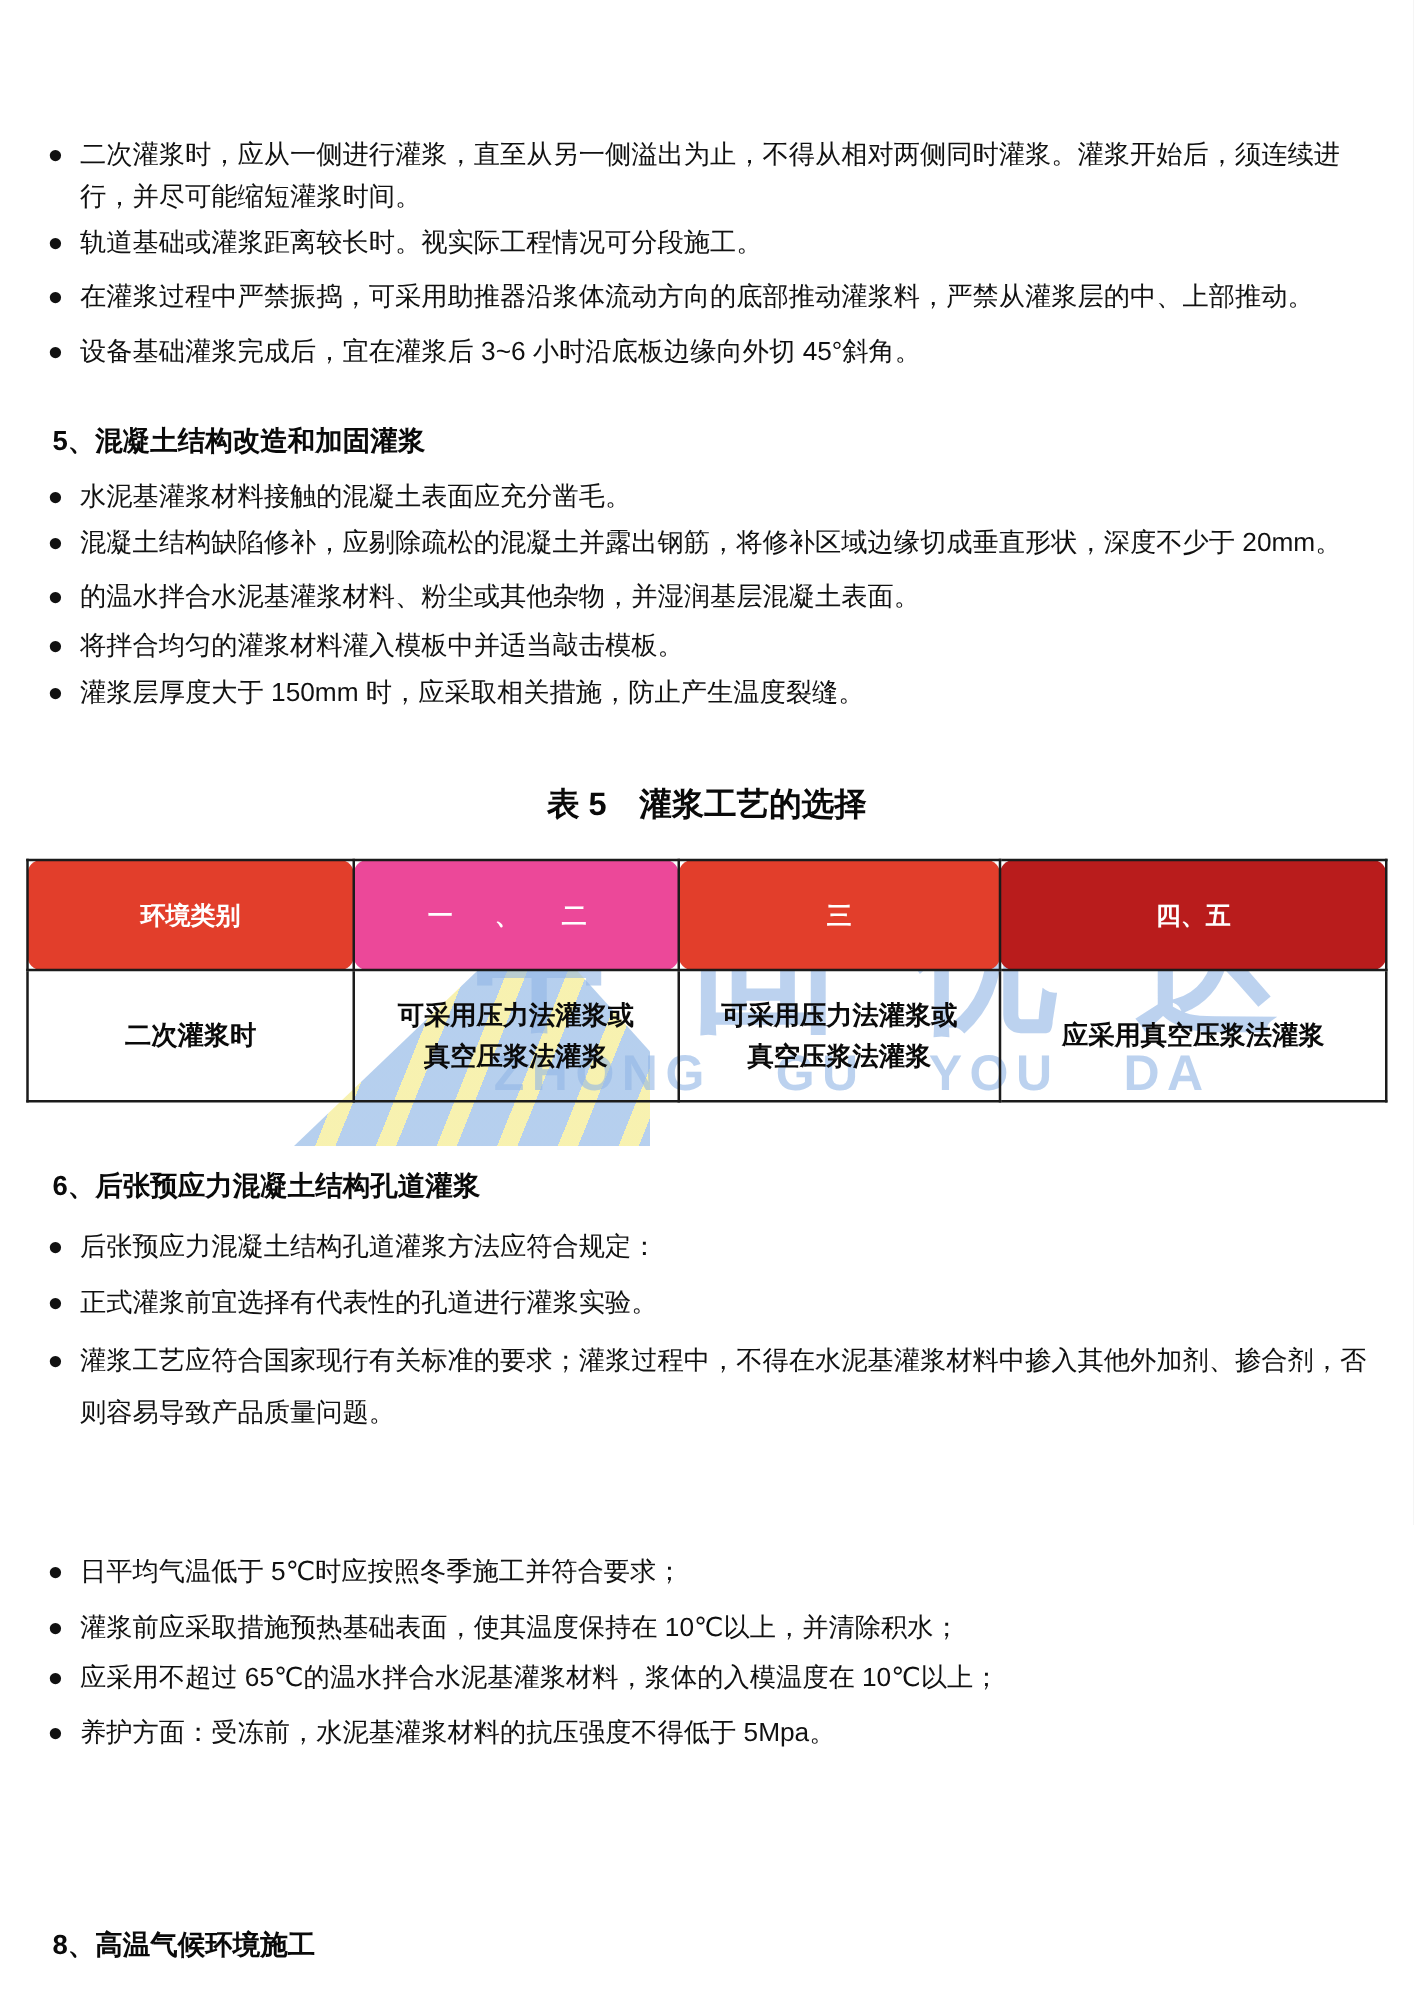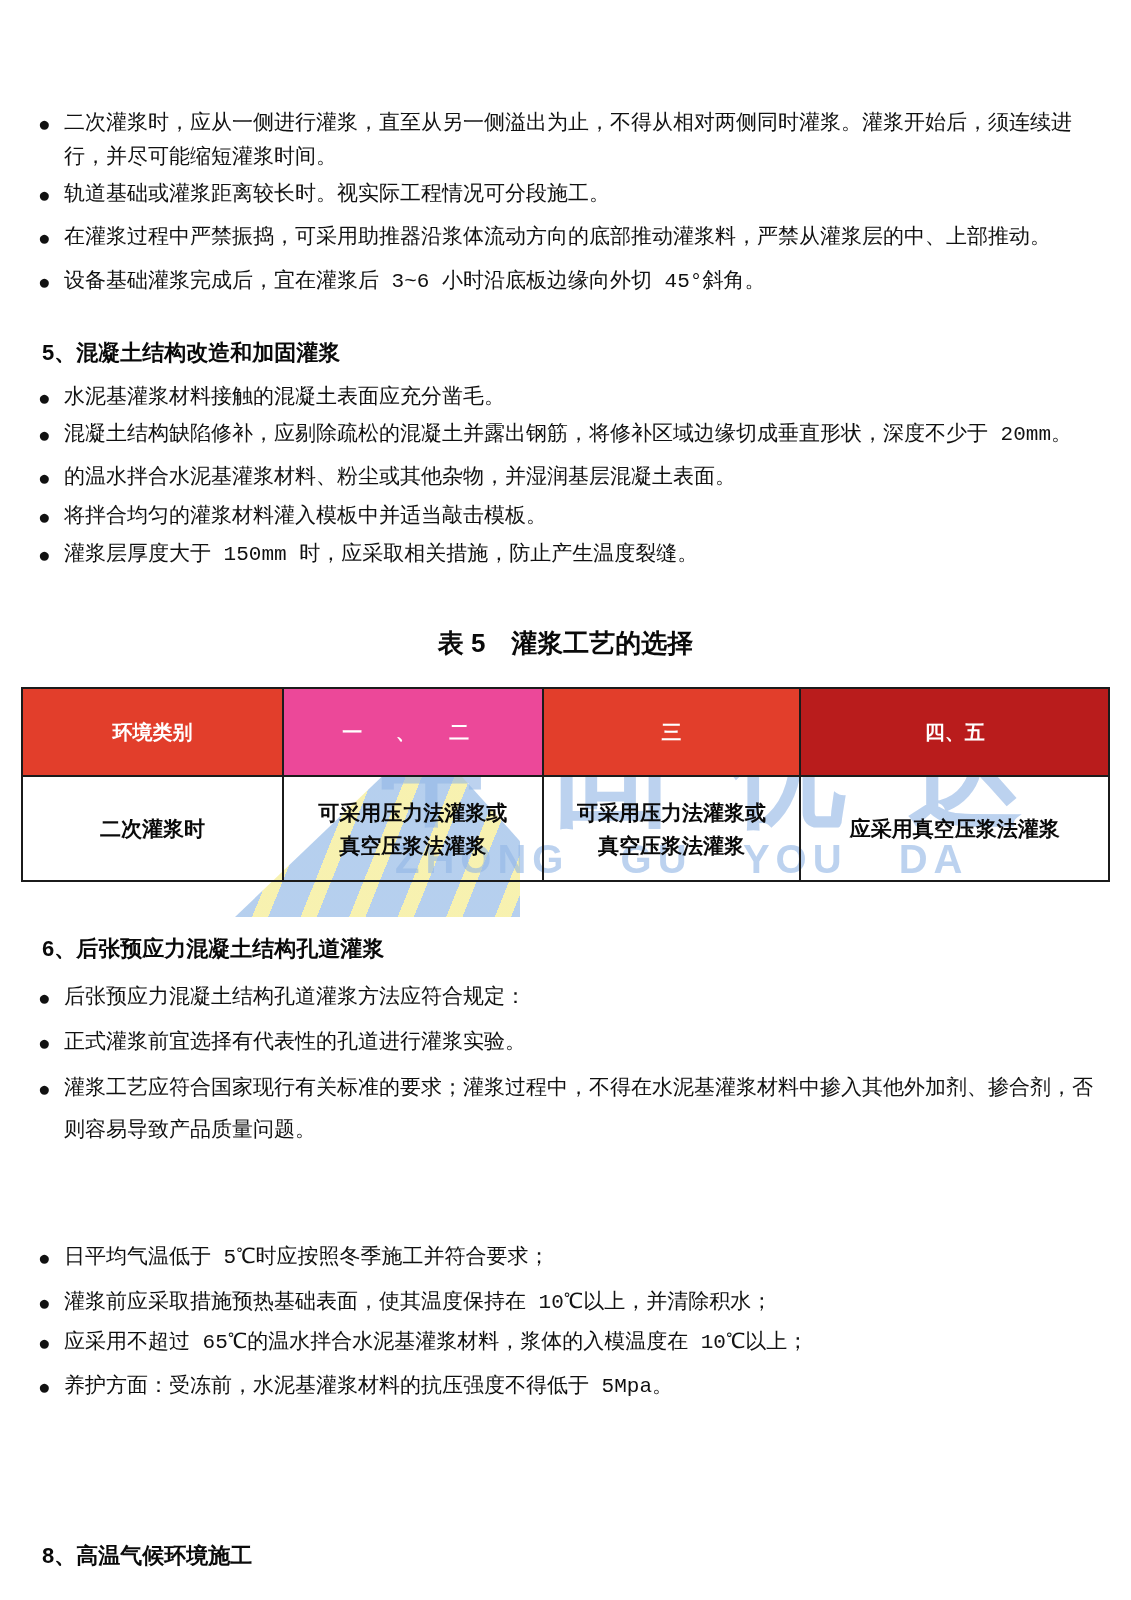--- a/index.html
+++ b/index.html
@@ -13,21 +13,21 @@
     color:#111111;
   }
   .para{
     position:absolute;
     left:38px;width:1062px;
     font-size:21px;line-height:34px;
     display:flex;align-items:flex-start;
     color:#111;
   }
   .para .dot{flex:0 0 26px;}
-  .para .txt{flex:1;font-family:Liberation Mono, monospace;}
+  .para .txt{flex:1;}
   .lh42{line-height:42px;}
   .heading{
     position:absolute;left:42px;width:1050px;
     font-size:22px;font-weight:700;line-height:30px;color:#0a0a0a;
   }
   .table-title{
     position:absolute;left:0;width:100%;
     text-align:center;
     font-size:26px;font-weight:700;line-height:38px;color:#0a0a0a;
   }
@@ -39,21 +39,21 @@
     width:100%;height:100%;
     border-collapse:collapse;table-layout:fixed;
   }
   .grout-table th,.grout-table td{
     border:2px solid #1b1b1b;
     text-align:center;vertical-align:middle;
     padding:0 6px;
   }
   .grout-table th{
     height:86px;
-    font-size:20px;font-weight:700;
+    font-size:20px;font-weight:700;border-radius:11px;
   }
   .grout-table td{
     height:103px;
     font-size:21px;font-weight:700;
     line-height:33px;
     background:transparent;
     color:#0a0a0a;
   }
   .th-spread{letter-spacing:14px;}
   

